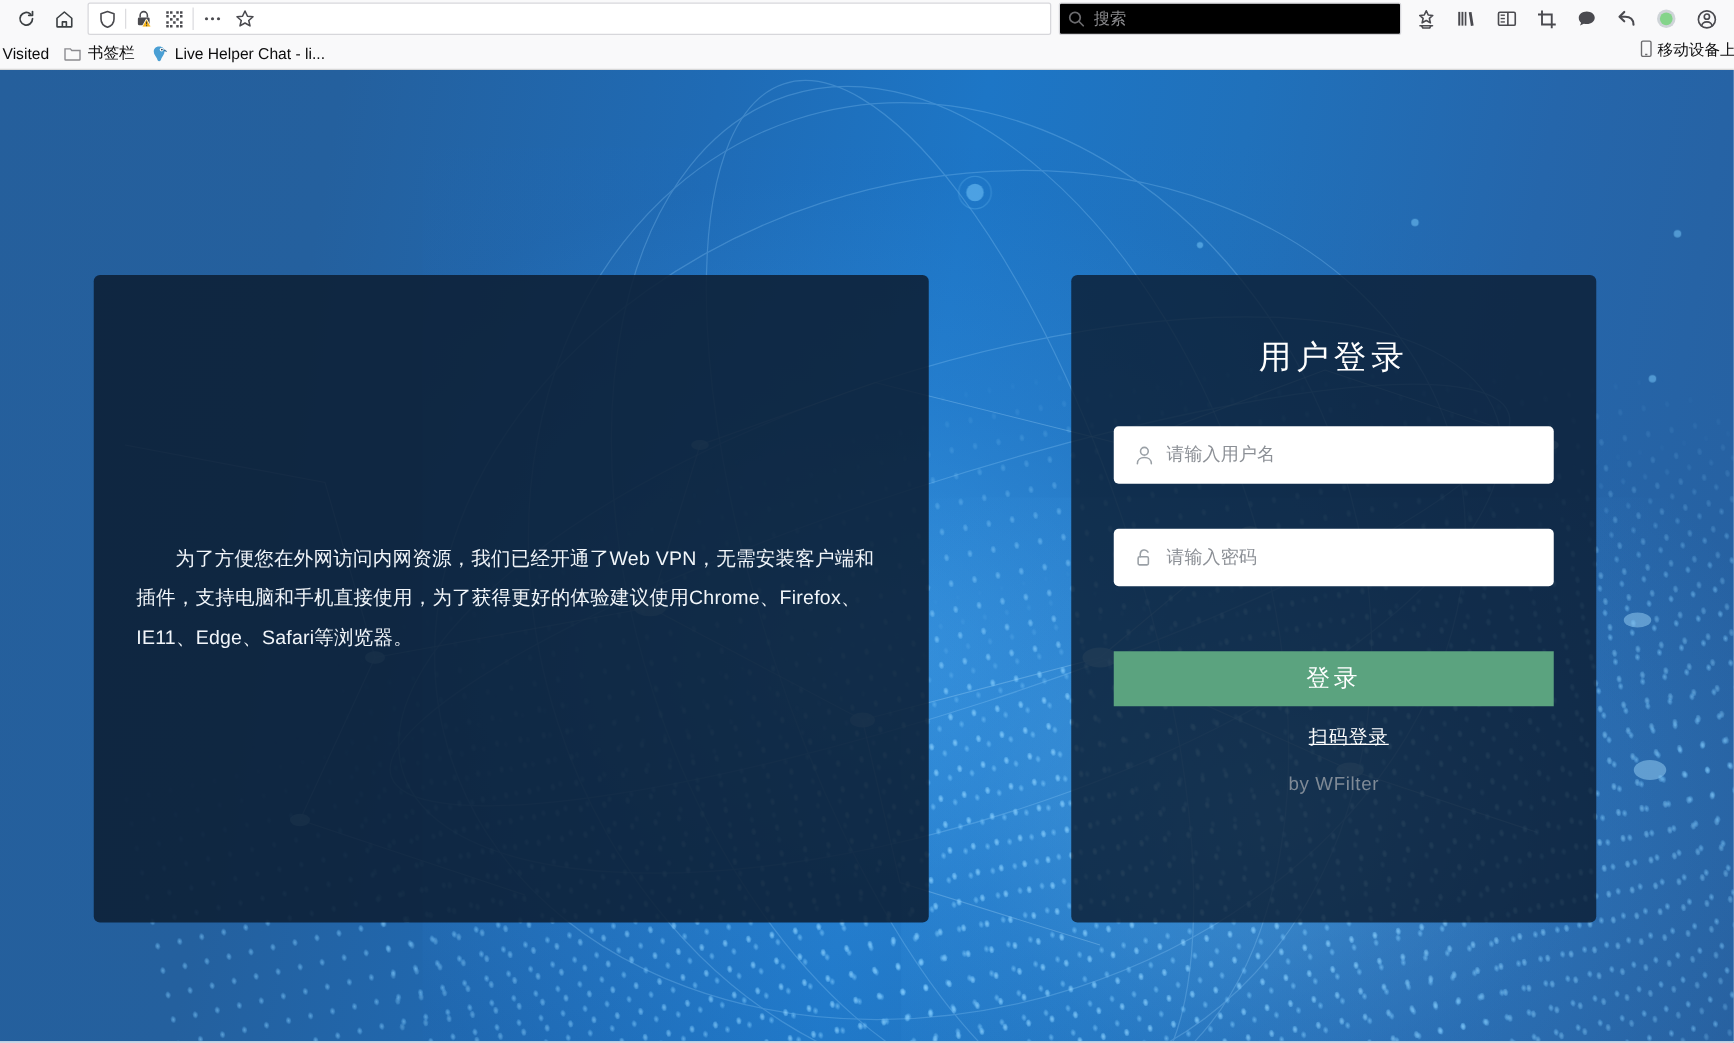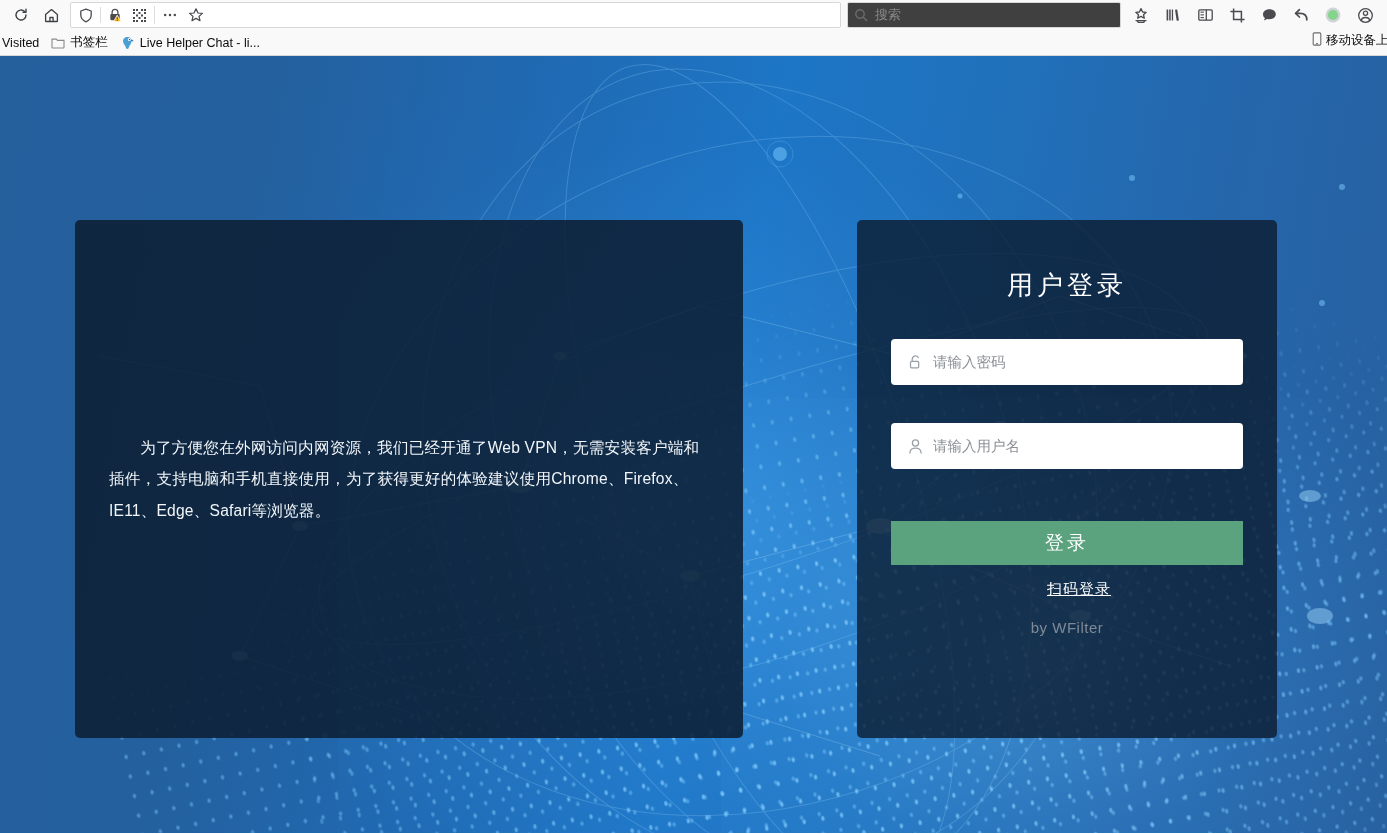--- a/index.html
+++ b/index.html
@@ -79,21 +79,21 @@
     width: 26px; height: 22px;
     display: flex; align-items: center; justify-content: center;
     color: #4a4a4f;
     flex: 0 0 auto;
   }
   .urlbar-divider { width:1px; height:18px; background:#dcdcdf; margin:0 2px; }
 
   .searchbar {
     width: 274px;
     height: 26px;
-    background: #404040;
+    background: #000000;
     border: 1px solid #d7d7db;
     border-radius: 2px;
     display: flex;
     align-items: center;
     padding: 0 6px;
     margin-right: 4px;
     flex: 0 0 auto;
   }
   .searchbar .search-text {
     font-size: 13px;
@@ -551,40 +551,40 @@
 
   <div class="content">
 
     <div class="info-panel">
       <p class="info-text">为了方便您在外网访问内网资源，我们已经开通了Web VPN，无需安装客户端和插件，支持电脑和手机直接使用，为了获得更好的体验建议使用Chrome、Firefox、IE11、Edge、Safari等浏览器。</p>
     </div>
 
     <div class="login-panel">
       <div class="login-title">用户登录</div>
 
+      <div class="field username">
+        <span class="f-icon">
+          <svg width="17" height="17" viewBox="0 0 17 17" fill="none" stroke="#9aa0a6" stroke-width="1.25">
+            <circle cx="8.5" cy="5" r="3.1"></circle>
+            <path d="M2.9 15c0-3.1 2.5-5 5.6-5s5.6 1.9 5.6 5" stroke-linecap="round"></path>
+          </svg>
+        </span>
+        <input type="text" value="" placeholder="请输入用户名" style="">
+      </div>
+
       <div class="field password">
         <span class="f-icon">
           <svg width="17" height="17" viewBox="0 0 17 17" fill="none" stroke="#9aa0a6" stroke-width="1.25">
             <path d="M5.2 7.4V5.1a3.3 3.3 0 0 1 6.2-1.4" stroke-linecap="round"></path>
             <rect x="3.5" y="7.4" width="8.2" height="6.5" rx="1.1"></rect>
           </svg>
         </span>
         <input type="password" value="" placeholder="请输入密码" style="">
       </div>
 
-      <div class="field username">
-        <span class="f-icon">
-          <svg width="17" height="17" viewBox="0 0 17 17" fill="none" stroke="#9aa0a6" stroke-width="1.25">
-            <circle cx="8.5" cy="5" r="3.1"></circle>
-            <path d="M2.9 15c0-3.1 2.5-5 5.6-5s5.6 1.9 5.6 5" stroke-linecap="round"></path>
-          </svg>
-        </span>
-        <input type="text" value="" placeholder="请输入用户名" style="">
-      </div>
-
       <button class="login-btn">登录</button>
 
       <a class="qr-link" href="#">扫码登录</a>
 
       <div class="by-line">by WFilter</div>
     </div>
 
   </div>
 </div>
 

